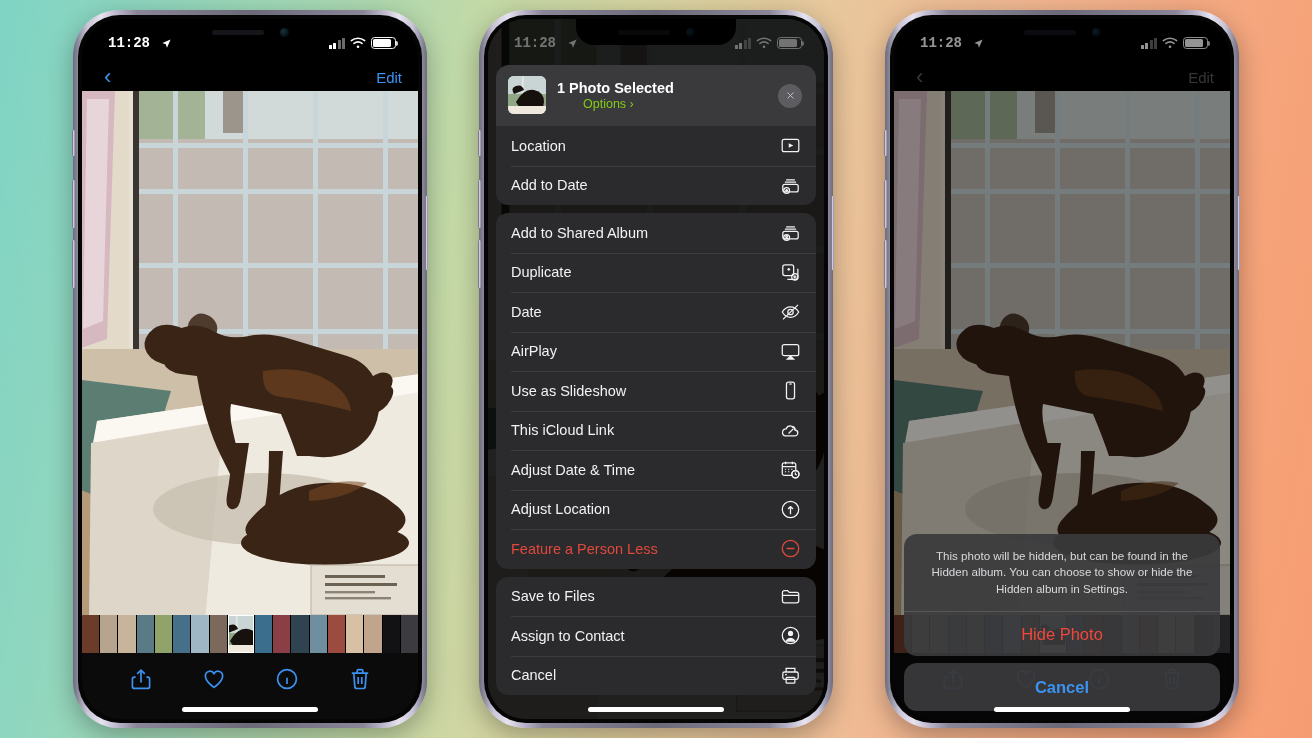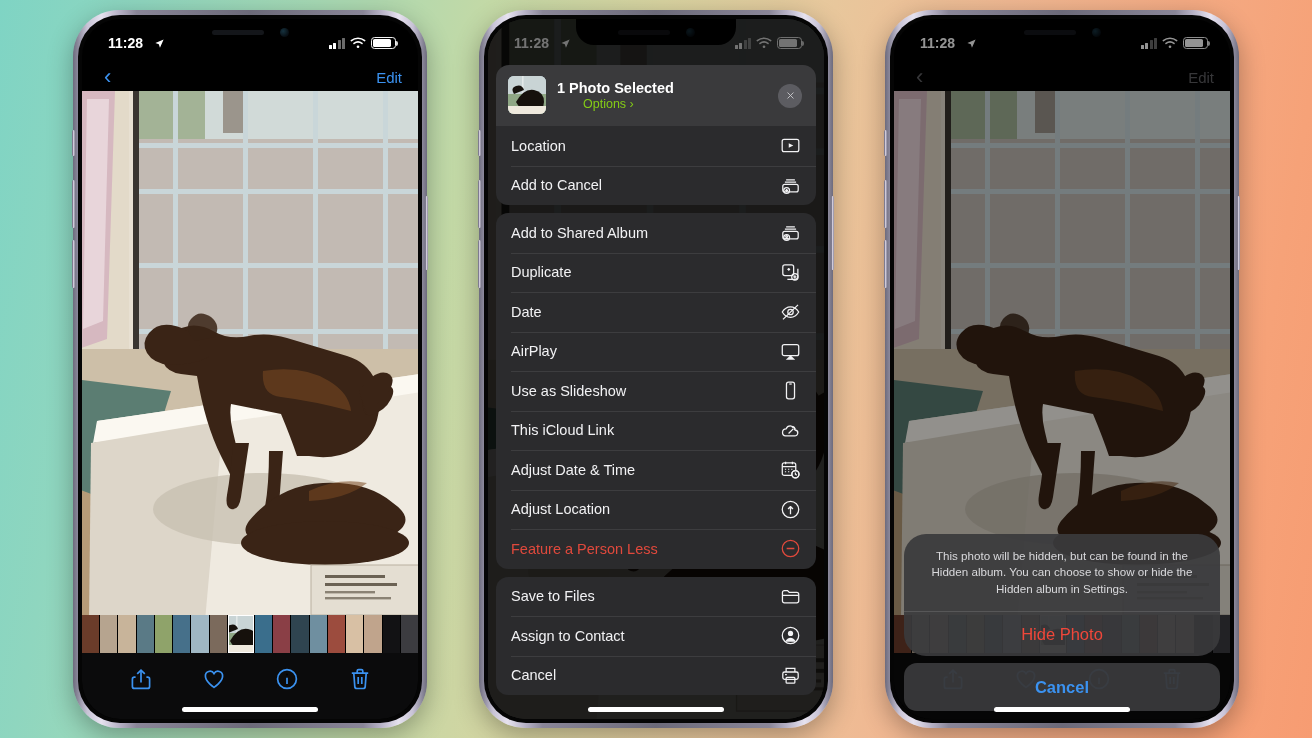--- a/index.html
+++ b/index.html
@@ -68,21 +68,21 @@
               background: radial-gradient(circle at 35% 35%, #16323f, #070d12 70%); }
 
   
   .statusbar {
     position: absolute; top: 0; left: 0; right: 0; height: 38px;
     display: flex; align-items: center; justify-content: space-between;
     padding: 10px 22px 0 26px;
     color: #fff; font-size: 14px; font-weight: bold;
     z-index: 35; pointer-events: none;
   }
-  .sb-left { display: flex; align-items: center; gap: 11px; }
+  .sb-left { display: flex; align-items: center; gap: 11px; font-family: Liberation Mono, monospace; }
   .sb-right { display: flex; align-items: center; gap: 5px; }
   .loc-arrow { width: 11px; height: 11px; }
   .sig-bars { display: flex; align-items: flex-end; gap: 1.5px; height: 11px; }
   .sig-bars i { width: 3px; background: #fff; border-radius: .5px; display: block; }
   .sig-bars i:nth-child(1){height:4px}
   .sig-bars i:nth-child(2){height:6px}
   .sig-bars i:nth-child(3){height:8.5px; opacity:.42}
   .sig-bars i:nth-child(4){height:11px; opacity:.42}
   .batt { width: 25px; height: 12px; border: 1.4px solid rgba(255,255,255,.95);
           border-radius: 3.5px; position: relative; padding: 1.4px; }
@@ -171,21 +171,21 @@
   .row-icon svg { width:100%; height:100%; fill:none; stroke:#f2f2f4; stroke-width:1.45; }
   .row.destructive .row-icon svg { stroke:#e0493c; }
 
   
   .alert-dim { position:absolute; inset:0; background: rgba(0,0,0,.42); z-index: 47; }
   .alert {
     position:absolute; left: 10px; right: 10px; bottom: 8px; z-index: 48;
     display:flex; flex-direction: column; gap: 0;
   }
   .alert-box {
-    background: rgba(58,58,60,.93); border-radius: 22px; overflow:hidden;
+    background: rgba(58,58,60,.93); border-radius: 13px; overflow:hidden;
   }
   .alert-msg {
     padding: 14px 18px 13px; color:#d9d9dc; font-size: 11.6px;
     line-height: 1.45; text-align:center;
   }
   .alert-sep { height:1px; background: rgba(255,255,255,.13); }
   .alert-action {
     height: 44px; display:flex; align-items:center; justify-content:center;
     font-size: 16.5px;
   }
@@ -545,21 +545,21 @@
         </div>
 
         <div class="group top-attached">
           <div class="row">
             <span class="row-label">Location</span>
             <span class="row-icon"><svg style="color:#f2f2f4">
                   <use href="#ic-slideshow"></use>
                 </svg></span>
           </div>
           <div class="row">
-            <span class="row-label">Add to Cancel</span>
+            <span class="row-label">Add to Date</span>
             <span class="row-icon"><svg>
                   <use href="#ic-addalbum"></use>
                 </svg></span>
           </div>
         </div>
 
         <div class="group">
           <div class="row">
             <span class="row-label">Add to Shared Album</span>
             <span class="row-icon"><svg>

